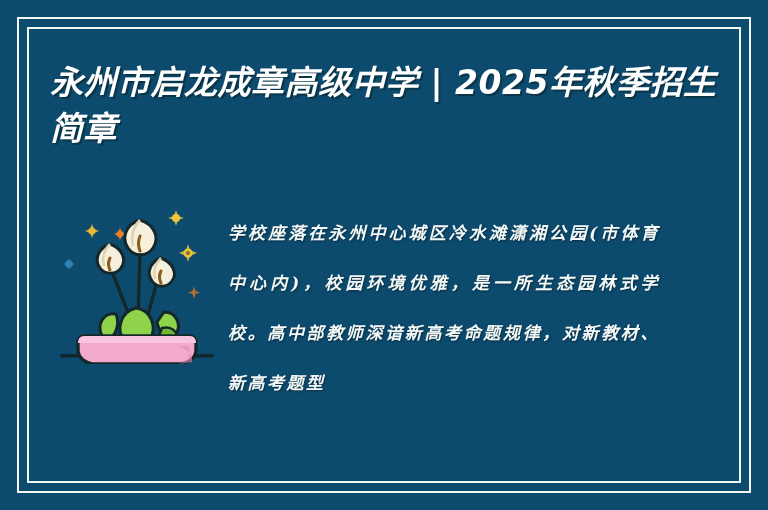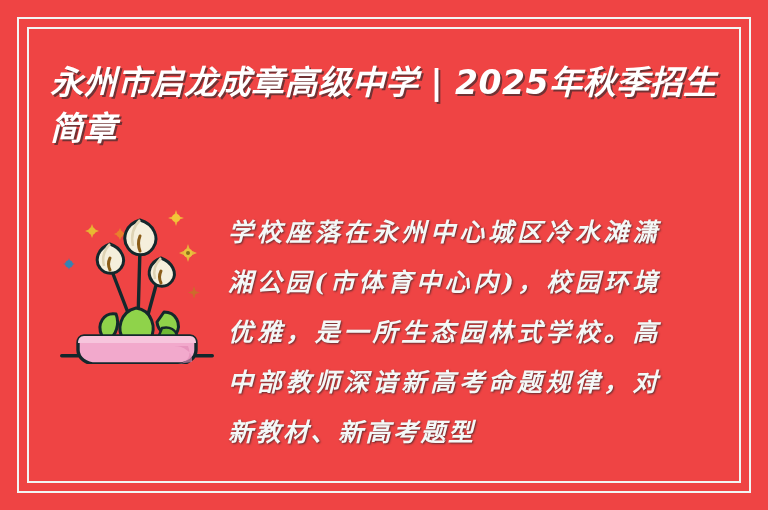--- a/index.html
+++ b/index.html
@@ -13,21 +13,21 @@
     height: 510px;
     overflow: hidden;
     font-family: "Liberation Sans", "DejaVu Sans", sans-serif;
   }
 
   
   .poster {
     position: relative;
     width: 768px;
     height: 510px;
-    background: #ef4444;
+    background: #0c4a6e;
     overflow: hidden;
   }
 
   
   .frame-outer {
     position: absolute;
     left: 17px;
     top: 17px;
     right: 17px;
     bottom: 17px;
@@ -68,21 +68,21 @@
   
   .body-block {
     position: absolute;
     left: 228px;
     top: 208px;
     width: 432px;
   }
   .body-text {
     margin: 0;
     font-family: "DejaVu Serif", "Liberation Serif", serif;
-    font-size: 25px;
+    font-size: 17px;
     line-height: 50px;
     font-style: italic;
     font-weight: 600;
     letter-spacing: 2.5px;
     color: #f4f8f7;
     text-align: justify;
     text-shadow: 1px 1px 2px rgba(8,30,34,0.6);
     word-break: break-all;
   }
 

